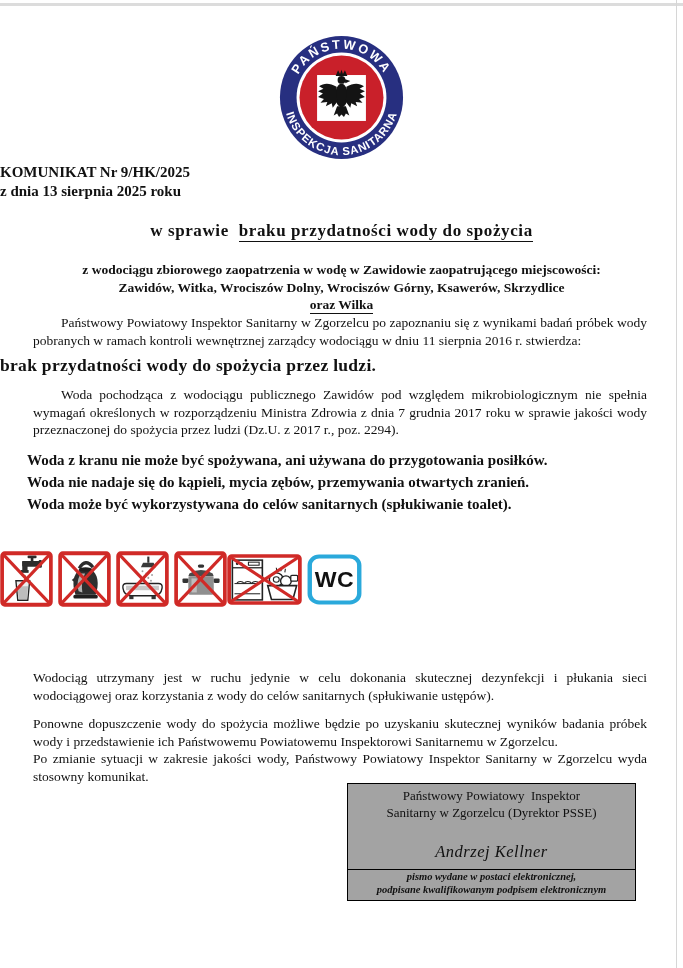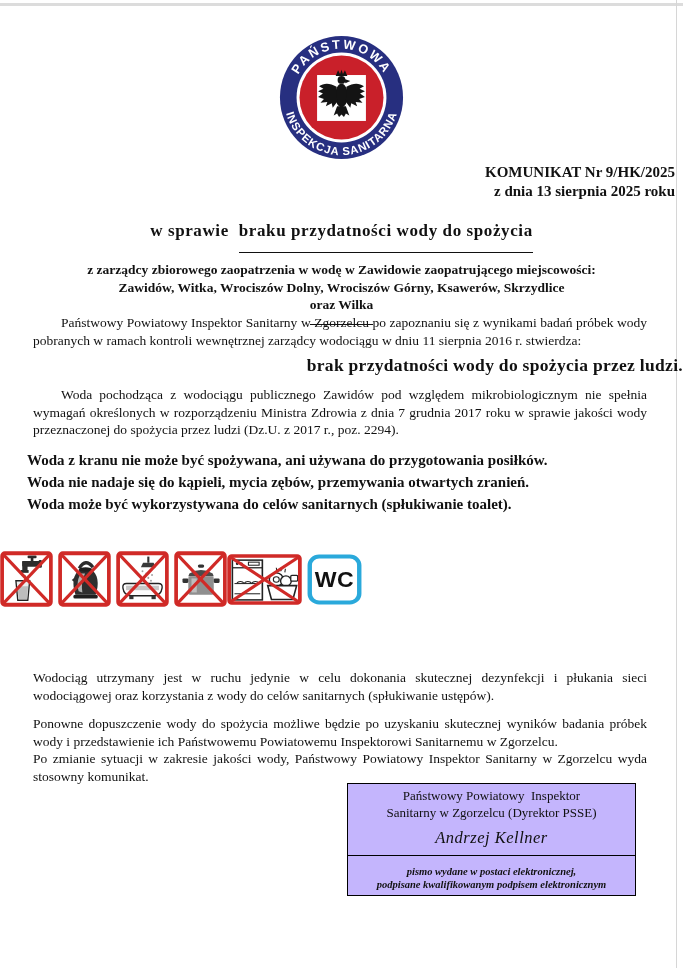--- a/index.html
+++ b/index.html
@@ -15,58 +15,58 @@
     font-family:"Liberation Serif", serif;color:#111;overflow:hidden;
   }
   .top-strip{position:absolute;top:3px;left:0;right:0;height:3px;background:#dcdcdc}
   .right-edge{position:absolute;top:0;bottom:0;right:6px;width:1.5px;background:#d6d6d6}
 
   .logo{position:absolute;left:278px;top:34px;width:127px;height:127px}
   .ring-text{font-family:"Liberation Sans",sans-serif;font-weight:bold;fill:#fff}
   .ring-text.top{font-size:13px;letter-spacing:2.5px}
   .ring-text.bottom{font-size:11.5px;letter-spacing:0.9px}
 
-  .header{position:absolute;top:163px;left:0;right:8px;text-align:right;
+  .header{position:absolute;top:163px;left:0;right:8px;text-align:left;
     font-weight:bold;font-size:15px;line-height:19px}
   .subject{position:absolute;top:221px;left:0;right:0;text-align:center;
     font-weight:bold;font-size:17px;letter-spacing:0.6px}
   .subject .gap{display:inline-block;width:10px}
-  .u{border-bottom:1.6px solid #111;padding-bottom:12px}
+  .u{border-bottom:1.6px solid #111;padding-bottom:1px}
 
   .supply{position:absolute;top:261px;left:0;right:0;text-align:center;
     font-weight:bold;font-size:13.5px;line-height:17.5px}
   .para{position:absolute;left:33px;width:614px;font-size:13.5px;
     line-height:17.5px;text-align:justify}
   .indent{text-indent:28px}
   .intro{top:314px}
-  .finding{position:absolute;top:355px;left:0;right:0;text-align:right;
+  .finding{position:absolute;top:355px;left:0;right:0;text-align:left;
     font-weight:bold;font-size:17.5px;letter-spacing:0.3px}
   .details{top:386px}
   .restrictions{position:absolute;top:449px;left:27px;width:620px;
     font-weight:bold;font-size:15px;line-height:22px}
 
   .icons{position:absolute;top:551px;left:0;right:0;display:flex;
     flex-direction:row;align-items:center;row-gap:4px}
   .icon-row{display:flex;justify-content:center;column-gap:5px}
   .ban rect,.ban line{stroke:var(--ban-red);fill:none}
   .ban rect{stroke-width:7}
   .ban line{stroke-width:6}
   .wc-frame{stroke:var(--wc-blue);stroke-width:8;fill:#fff}
   .wc-text{font-family:"Liberation Sans",sans-serif;font-weight:bold;font-size:42px;fill:#111;letter-spacing:1px}
 
   .maintenance{top:669px}
   .followup{top:715px}
   .followup div{text-align:justify}
 
-  .sigbox{position:absolute;left:347px;top:783px;width:289px;border:1.5px solid #000;background:#c4b5fd}
+  .sigbox{position:absolute;left:347px;top:783px;width:289px;border:1.5px solid #000;background:#a3a3a3}
   .sig-top{text-align:center;padding:4px 6px 7px}
   .sig-title{font-size:13px;line-height:16.5px;white-space:pre-wrap}
-  .sig-name{font-style:italic;font-size:16.5px;letter-spacing:0.5px;margin-top:7px}
+  .sig-name{font-style:italic;font-size:16.5px;letter-spacing:0.5px;margin-top:21px}
   .sig-bottom{border-top:1.5px solid #000;text-align:center;font-style:italic;
-    font-weight:bold;font-size:10.5px;line-height:12.5px;padding:10px 4px 4px}
+    font-weight:bold;font-size:10.5px;line-height:12.5px;padding:1px 4px 4px}
 </style>
 </head>
 <body>
 
 <div class="page">
   <div class="top-strip"></div>
   <div class="right-edge"></div>
 
   <svg class="logo" viewBox="0 0 130 130" aria-hidden="true">
     <circle cx="65" cy="65" r="63" fill="var(--ring-navy)"></circle>
@@ -95,21 +95,21 @@
   <div class="header">
     <div>KOMUNIKAT Nr 9/HK/2025</div>
     <div>z dnia 13 sierpnia 2025 roku</div>
   </div>
 
   <div class="subject">
     <span>w sprawie</span><span class="gap"></span><span class="u">braku przydatności wody do spożycia</span>
   </div>
 
   <div class="supply">
-    <div>z zarządcy zbiorowego zaopatrzenia w wodę w Zawidowie zaopatrującego miejscowości:</div>
+    <div>z wodociągu zbiorowego zaopatrzenia w wodę w Zawidowie zaopatrującego miejscowości:</div>
     <div>Zawidów, Witka, Wrociszów Dolny, Wrociszów Górny, Ksawerów, Skrzydlice</div>
     <div><span class="u">oraz Wilka</span></div>
   </div>
 
   <div class="para indent intro">Państwowy Powiatowy Inspektor Sanitarny w Zgorzelcu po zapoznaniu się z wynikami badań próbek wody pobranych w ramach kontroli wewnętrznej zarządcy wodociągu w dniu 11 sierpnia 2016 r. stwierdza:</div>
 
   <div class="finding">brak przydatności wody do spożycia przez ludzi.</div>
 
   <div class="para indent details">Woda pochodząca z wodociągu publicznego Zawidów pod względem mikrobiologicznym nie spełnia wymagań określonych w rozporządzeniu Ministra Zdrowia z dnia 7 grudnia 2017 roku w sprawie jakości wody przeznaczonej do spożycia przez ludzi (Dz.U. z 2017 r., poz. 2294).</div>
 

